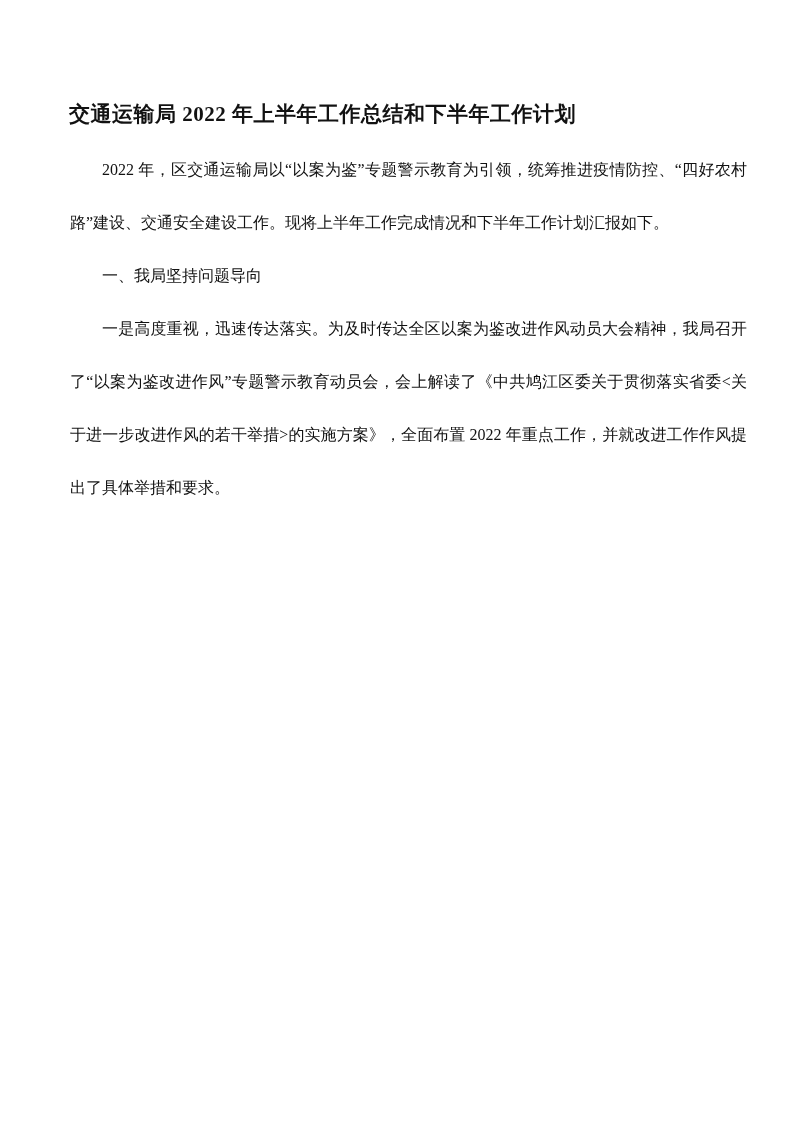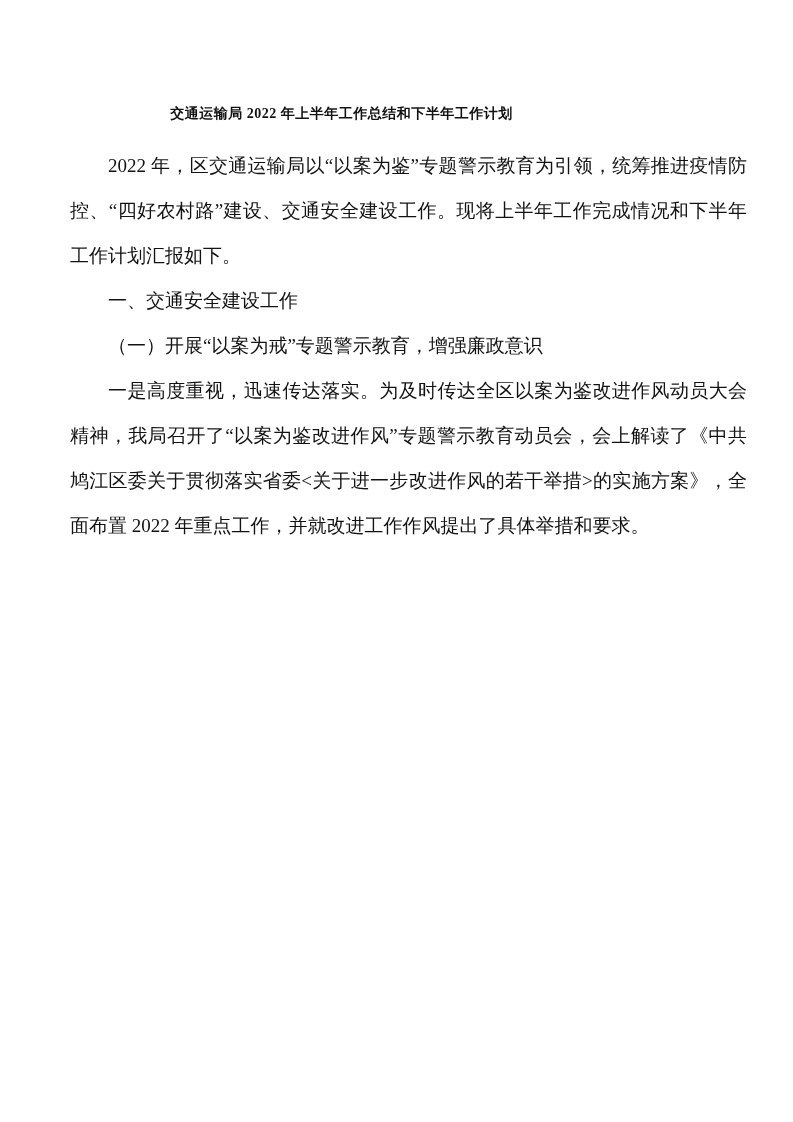--- a/index.html
+++ b/index.html
@@ -19,47 +19,45 @@
     width: 793px;
     height: 1122px;
     background: #ffffff;
     box-sizing: border-box;
   }
   .doc-title {
     margin: 0;
     padding-top: 100px;
     width: 645px;
     text-align: center;
-    font-size: 14px;
+    font-size: 21px;
     font-weight: bold;
     line-height: 28px;
     letter-spacing: 0.5px;
     white-space: nowrap;
-    padding-left: 19px;
   }
   .content {
     margin-top: 15px;
     margin-left: 70px;
     width: 677px;
-    font-size: 19px;
-    line-height: 45px;
+    font-size: 16px;
+    line-height: 53px;
     text-align: justify;
     text-justify: inter-ideograph;
   }
   .para {
     margin: 0;
     text-indent: 2em;
     word-break: break-all;
   }
 </style>
 </head>
 <body>
 
 <div class="page">
   <h1 class="doc-title">交通运输局 2022 年上半年工作总结和下半年工作计划</h1>
 
   <div class="content">
     <p class="para">2022 年，区交通运输局以“以案为鉴”专题警示教育为引领，统筹推进疫情防控、“四好农村路”建设、交通安全建设工作。现将上半年工作完成情况和下半年工作计划汇报如下。</p>
-    <p class="para">一、交通安全建设工作</p>
-    <p class="para">（一）开展“以案为戒”专题警示教育，增强廉政意识</p>
+    <p class="para">一、我局坚持问题导向</p>
     <p class="para">一是高度重视，迅速传达落实。为及时传达全区以案为鉴改进作风动员大会精神，我局召开了“以案为鉴改进作风”专题警示教育动员会，会上解读了《中共鸠江区委关于贯彻落实省委&lt;关于进一步改进作风的若干举措&gt;的实施方案》，全面布置 2022 年重点工作，并就改进工作作风提出了具体举措和要求。</p>
   </div>
 </div>
 
 </body></html>

